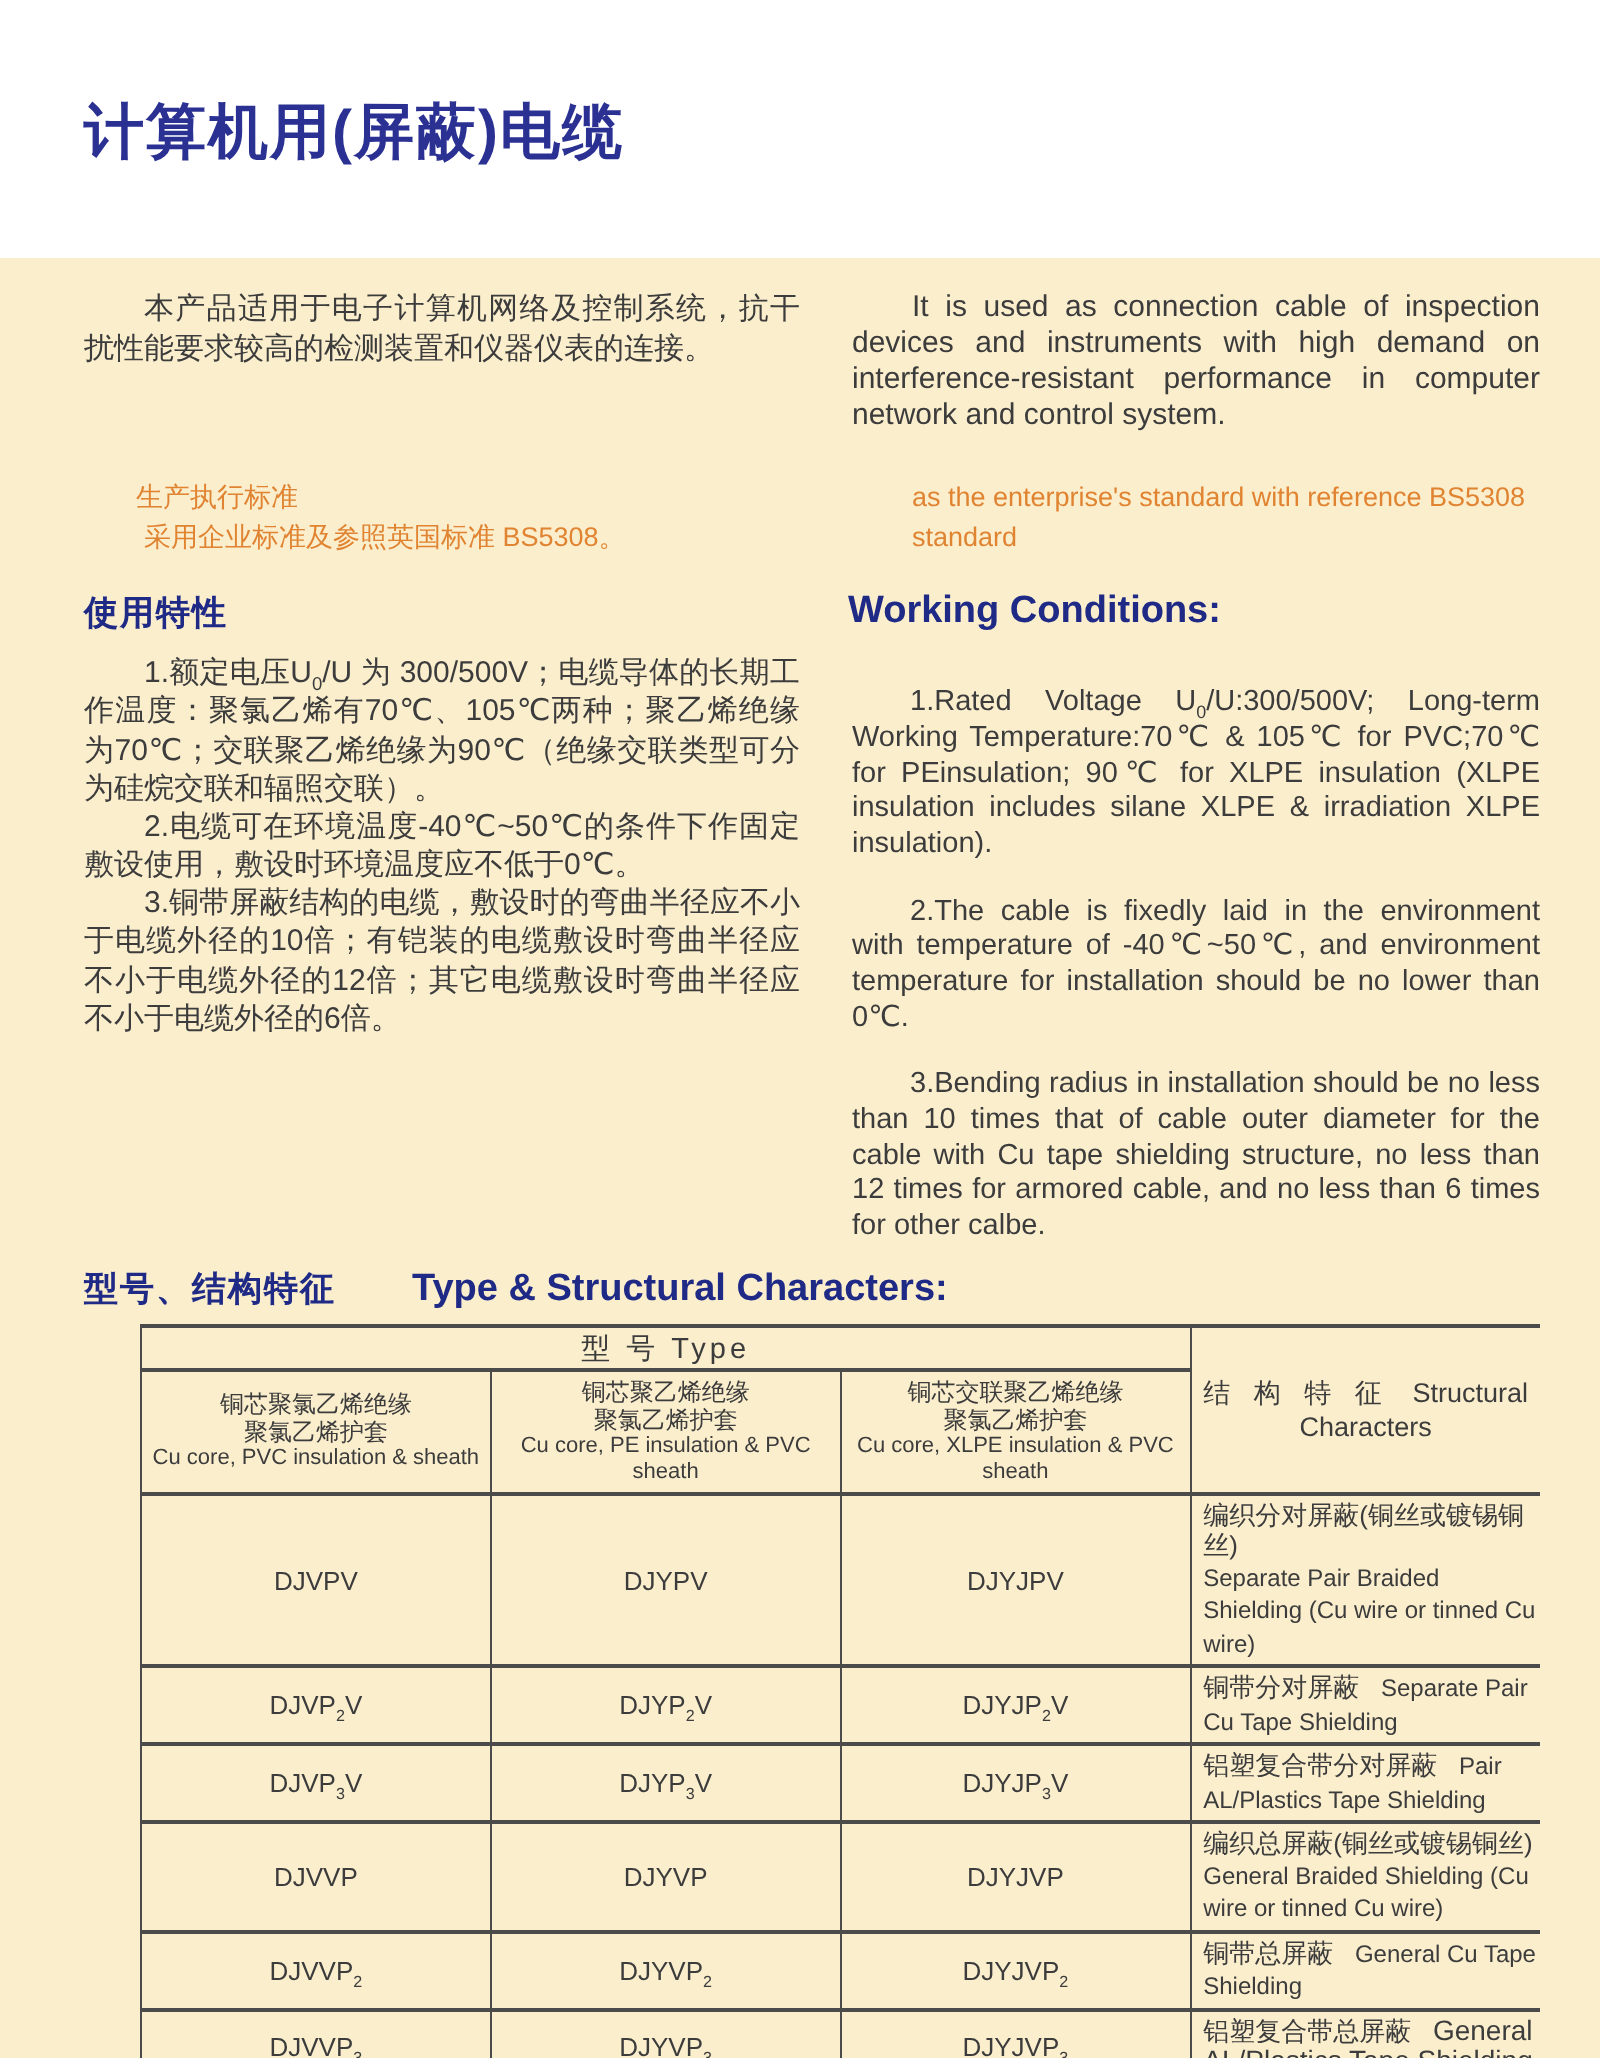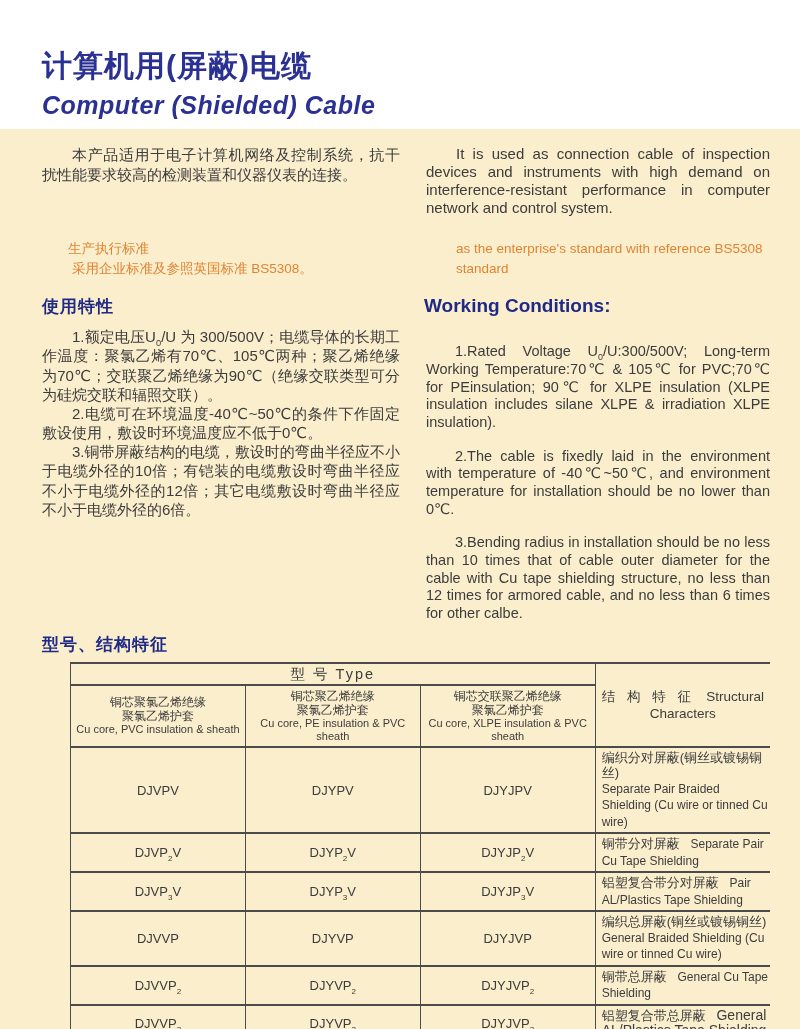--- a/index.html
+++ b/index.html
@@ -54,21 +54,20 @@
   .type-cell { text-align: center; font-size: 13px; padding: 1px 2px; vertical-align: middle; }
   .desc-cell { font-size: 13px; line-height: 15.5px; padding: 2px 2px 2px 6px; vertical-align: middle; }
   .desc-cell .en { font-size: 12px; }
   .desc-cell .en-large { font-size: 14px; }
 </style>
 </head>
 <body>
 
 <div class="masthead">
   <div class="title-cn">计算机用(屏蔽)电缆</div>
-  <div class="title-en">Computer (Shielded) Cable</div>
 </div>
 
 <div class="content">
 
   <div class="two-col">
     <p class="para-cn">本产品适用于电子计算机网络及控制系统，抗干扰性能要求较高的检测装置和仪器仪表的连接。</p>
     <p class="para-en">It is used as connection cable of inspection devices and instruments with high demand on interference-resistant performance in computer network and control system.</p>
   </div>
 
   <div class="two-col standard-row">
@@ -94,20 +93,21 @@
     </div>
     <div class="list-en">
       <p>1.Rated Voltage U<sub>0</sub>/U:300/500V;  Long-term Working Temperature:70℃ &amp; 105℃ for PVC;70℃ for PEinsulation; 90℃ for XLPE insulation (XLPE insulation includes silane XLPE &amp; irradiation XLPE insulation).</p>
       <p>2.The cable is fixedly laid in the environment with temperature of -40℃~50℃, and environment temperature for installation  should be no lower than 0℃.</p>
       <p>3.Bending radius in installation should be no less than 10 times that of cable outer diameter for the cable with Cu tape shielding structure, no less than 12 times for armored cable, and no less than 6 times for other calbe.</p>
     </div>
   </div>
 
   <div class="table-head-row">
     <span class="head-cn">型号、结构特征</span>
+    <span class="head-en">Type &amp; Structural Characters:</span>
   </div>
 
   <table class="type-table">
     <thead>
       <tr>
         <th colspan="3" class="th-type-span">型  号   Type</th>
         <th rowspan="2" class="th-struct">
           <span class="cn">结 构 特 征</span>
           &nbsp;&nbsp;<span class="en">Structural Characters</span>
         </th>

